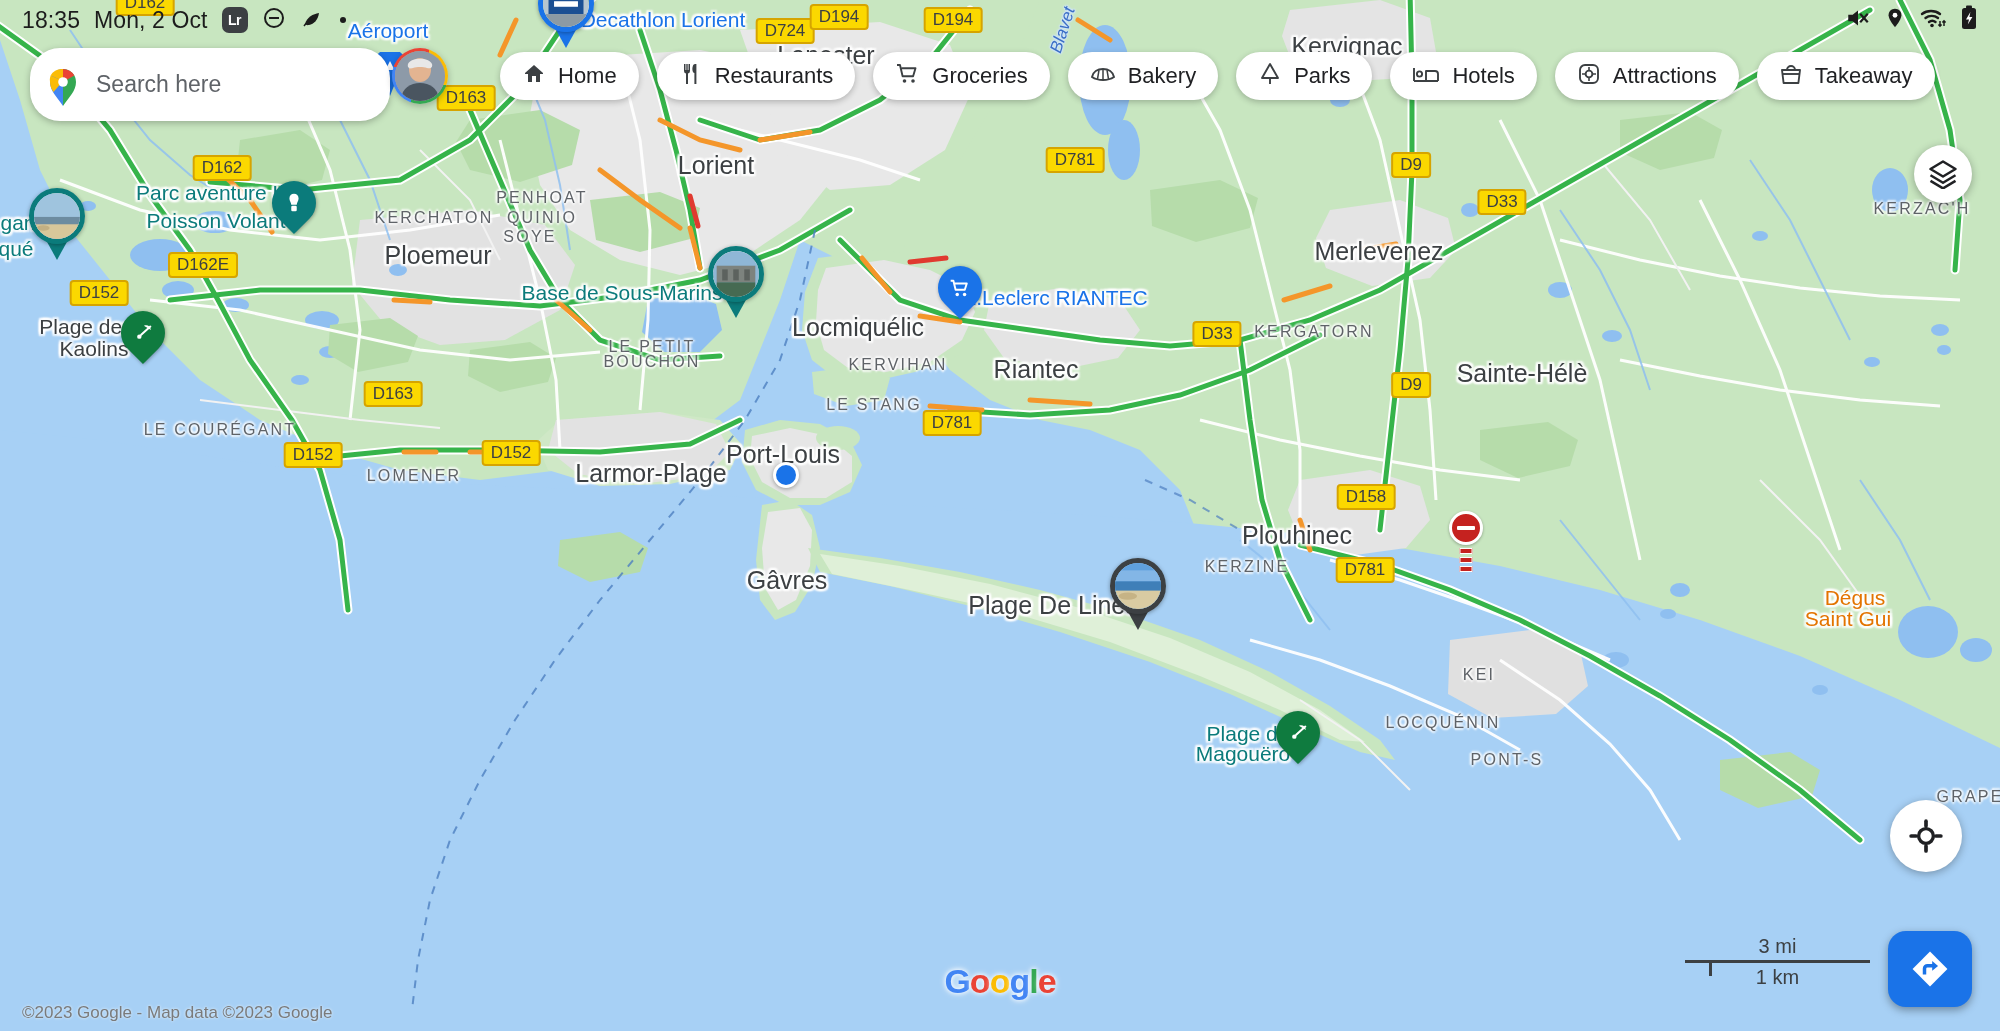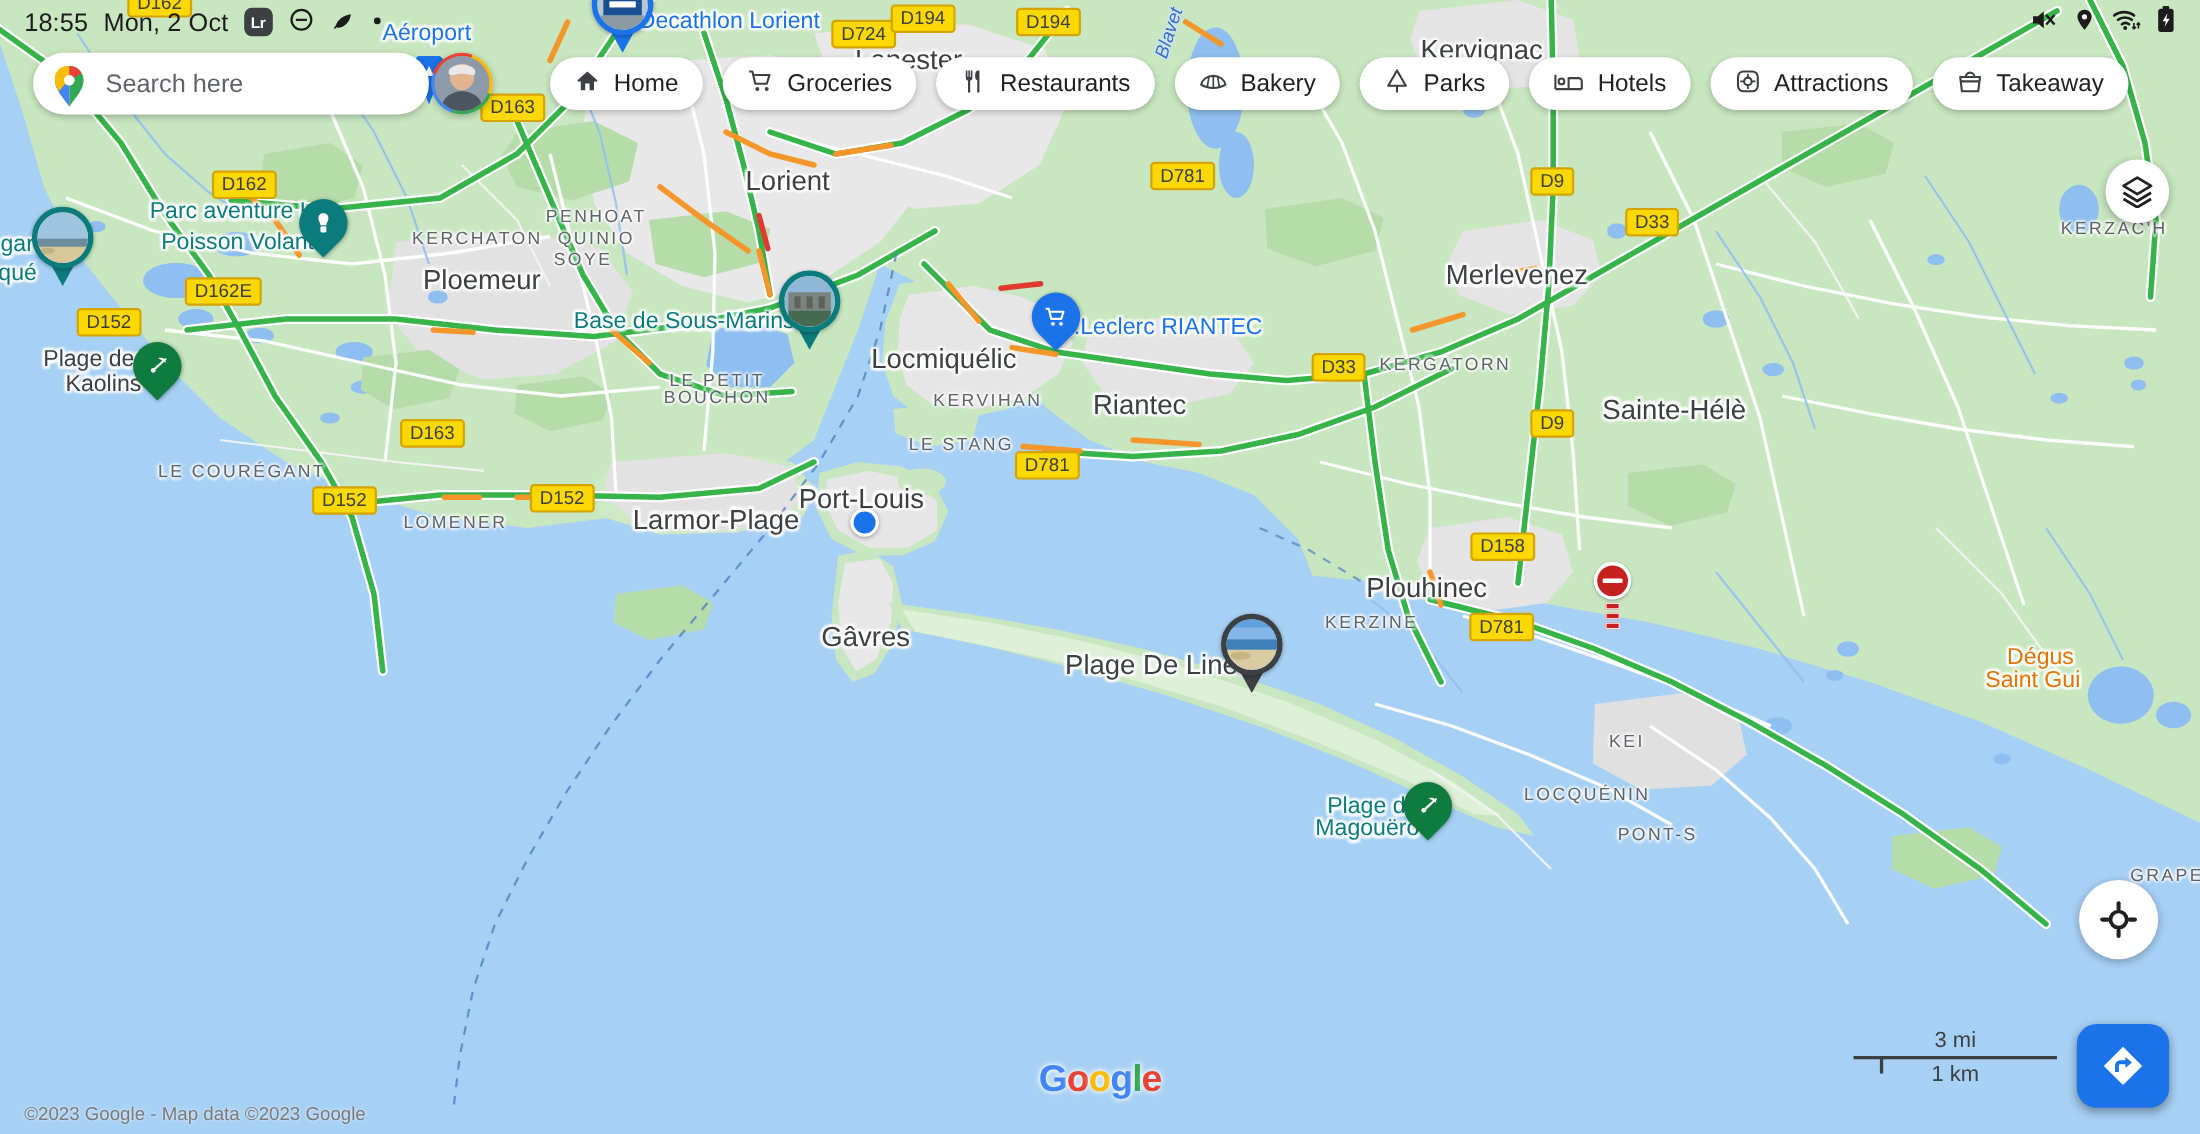--- a/index.html
+++ b/index.html
@@ -24,21 +24,21 @@
   .status-text { font-size: 23px; color: #1c1c1c; letter-spacing: .1px; }
   .lr-badge {
     width: 26px; height: 26px; border-radius: 7px; background: #3c4043;
     color: #fff; font-size: 14px; font-weight: bold; display: flex;
     align-items: center; justify-content: center; letter-spacing: -.5px;
   }
   #status-right { margin-left: auto; display: flex; align-items: center; gap: 13px; }
 
   
   #search-bar {
-    position: absolute; left: 30px; top: 48px; width: 360px; height: 56px;
+    position: absolute; left: 30px; top: 48px; width: 360px; height: 73px;
     background: #fff; border-radius: 30px; display: flex; align-items: center;
     box-shadow: 0 2px 7px rgba(0,0,0,.26); z-index: 50; padding-left: 16px;
   }
   #gm-logo { width: 34px; height: 40px; flex: none; }
   #search-input {
     flex: 1; border: 0; outline: none; background: transparent;
     font-family: "Liberation Sans", sans-serif; font-size: 23px; color: #5f6368;
     margin-left: 16px;
   }
   #search-input::placeholder { color: #5f6368; }
@@ -605,21 +605,21 @@
     <div class="closure-dashes" style="left: 1466px; top: 548px;">
       <span></span>
       <span></span>
       <span></span>
     </div>
     <div id="road-closure" style="position: absolute; left: 1466px; top: 528px;"></div>
   </div>
 
 <div id="status-bar">
   <div id="status-left">
-    <span class="status-text">18:55</span>
+    <span class="status-text">18:35</span>
     <span class="status-text">Mon, 2 Oct</span>
     <span class="lr-badge">Lr</span>
     <span>
       <svg width="24" height="24" viewBox="0 0 24 24">
           <circle cx="12" cy="12" r="9" fill="none" stroke="#1c1c1c" stroke-width="2"></circle>
           <line x1="7" y1="12" x2="17" y2="12" stroke="#1c1c1c" stroke-width="2"></line>
         </svg>
     </span>
     <span>
       <svg width="24" height="24" viewBox="0 0 24 24">
@@ -702,33 +702,33 @@
 </div>
 
 <div id="chips">
     <div class="chip">
       <span><svg width="24" height="24" viewBox="0 0 24 24">
           <path d="M3 11 12 3l9 8v1h-3v8h-4v-6h-4v6H6v-8H3z" fill="#3c4043"></path>
         </svg></span>
       <span class="chip-label">Home</span>
     </div>
     <div class="chip">
+      <span><svg width="24" height="24" viewBox="0 0 24 24">
+          <path d="M5 2v7a2.6 2.6 0 0 0 2 2.5V22h2V11.5A2.6 2.6 0 0 0 11 9V2h-1.5v6H8.7V2H7.3v6H6.5V2z" fill="#3c4043"></path>
+          <path d="M16 2c-2 0-2.6 3-2.6 5.4 0 2 .9 3.3 2 3.6V22h2V2z" fill="#3c4043"></path>
+        </svg></span>
+      <span class="chip-label">Restaurants</span>
+    </div>
+    <div class="chip">
       <span><svg width="25" height="24" viewBox="0 0 24 24">
           <path d="M1.5 3h3l2.6 11.2h10.5l2.4-8H6.2" fill="none" stroke="#3c4043" stroke-width="1.9" stroke-linejoin="round"></path>
           <circle cx="9" cy="19" r="1.8" fill="#3c4043"></circle>
           <circle cx="17.5" cy="19" r="1.8" fill="#3c4043"></circle>
         </svg></span>
       <span class="chip-label">Groceries</span>
-    </div>
-    <div class="chip">
-      <span><svg width="24" height="24" viewBox="0 0 24 24">
-          <path d="M5 2v7a2.6 2.6 0 0 0 2 2.5V22h2V11.5A2.6 2.6 0 0 0 11 9V2h-1.5v6H8.7V2H7.3v6H6.5V2z" fill="#3c4043"></path>
-          <path d="M16 2c-2 0-2.6 3-2.6 5.4 0 2 .9 3.3 2 3.6V22h2V2z" fill="#3c4043"></path>
-        </svg></span>
-      <span class="chip-label">Restaurants</span>
     </div>
     <div class="chip">
       <span><svg width="26" height="24" viewBox="0 0 26 24">
           <path d="M2 15c1-5 5.5-8 11-8s10 3 11 8c-3 2-7.5 3-11 3s-8-1-11-3z" fill="none" stroke="#3c4043" stroke-width="1.9"></path>
           <path d="M9 8.2 7.5 17M13 7.2v10.6M17 8.2 18.5 17" stroke="#3c4043" stroke-width="1.5" fill="none"></path>
         </svg></span>
       <span class="chip-label">Bakery</span>
     </div>
     <div class="chip">
       <span><svg width="24" height="24" viewBox="0 0 24 24">

